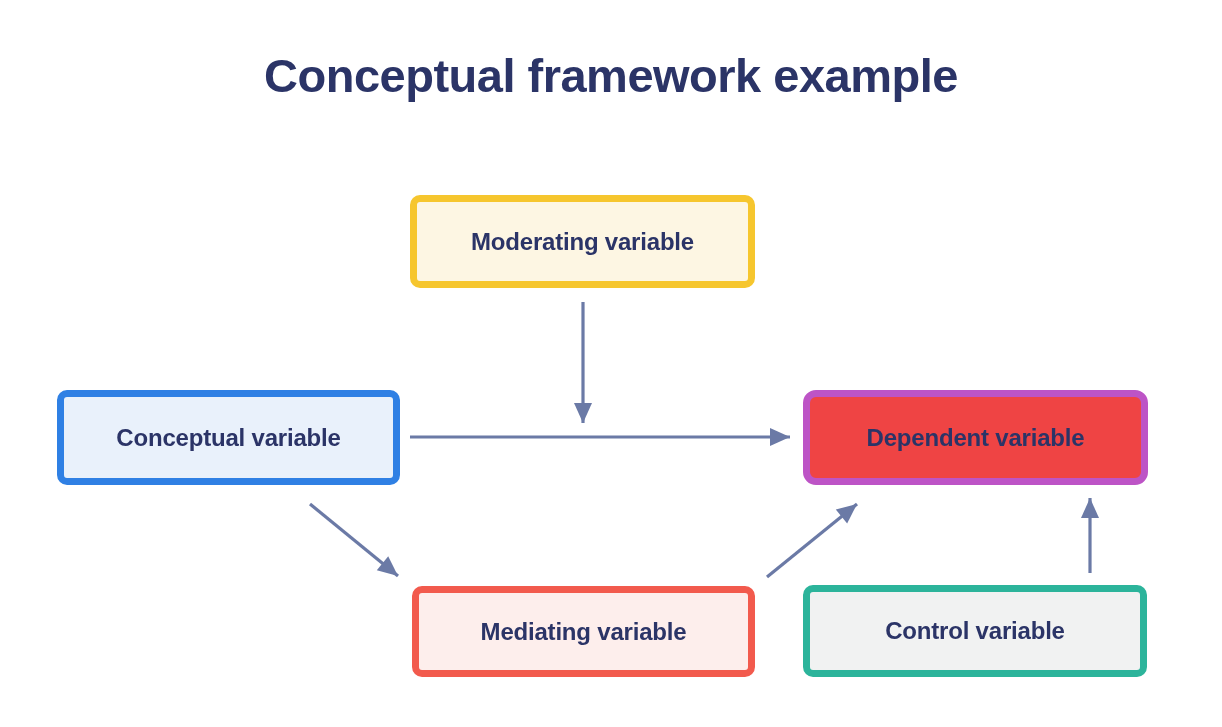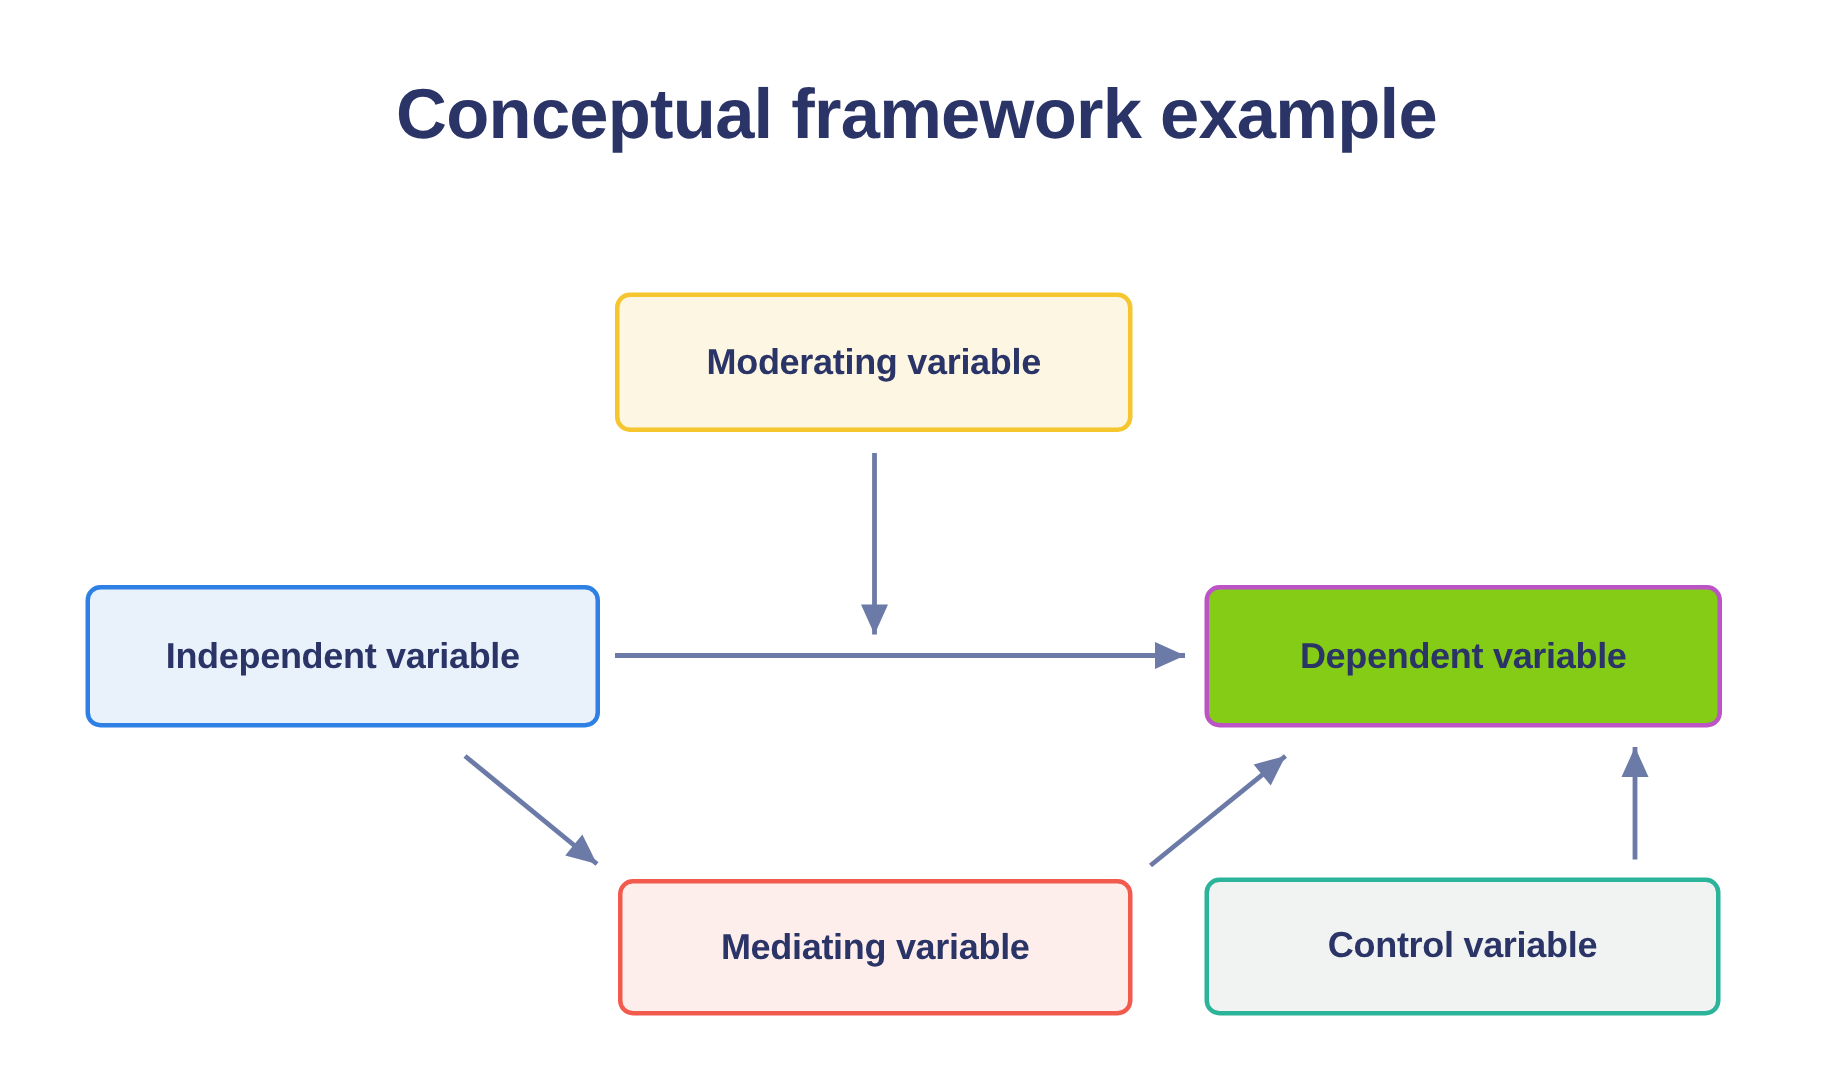--- a/index.html
+++ b/index.html
@@ -31,21 +31,21 @@
     position: absolute;
     left: 0;
     top: 0;
     width: 1222px;
     height: 727px;
     pointer-events: none;
   }
   .node {
     position: absolute;
     box-sizing: border-box;
-    border: 3px solid #14532d;
+    border: 7px solid #14532d;
     border-radius: 10px;
     background: #eee;
     display: flex;
     align-items: center;
     justify-content: center;
     text-align: center;
   }
   .node .label {
     font-size: 24px;
     font-weight: 700;
@@ -76,24 +76,24 @@
     <line class="arrow-line" x1="310" y1="484" x2="398" y2="556" stroke-width="3.2" marker-end="url(#arrowhead)" stroke="#6b7aa6"></line>
     <line class="arrow-line" x1="767" y1="557" x2="857" y2="484" stroke-width="3.2" marker-end="url(#arrowhead)" stroke="#6b7aa6"></line>
     <line class="arrow-line" x1="1090" y1="553" x2="1090" y2="478" stroke-width="3.2" marker-end="url(#arrowhead)" stroke="#6b7aa6"></line>
   </svg>
 
   <div class="node node-moderating" style="background: rgb(253, 246, 227); border-color: rgb(246, 198, 46);">
     <span class="label" style="color: rgb(43, 52, 103);">Moderating variable</span>
   </div>
 
   <div class="node node-independent" style="background: rgb(233, 241, 251); border-color: rgb(47, 128, 228);">
-    <span class="label" style="color: rgb(43, 52, 103);">Independent variable</span>
+    <span class="label" style="color: rgb(43, 52, 103);">Conceptual variable</span>
   </div>
 
-  <div class="node node-dependent" style="background: #84cc16; border-color: rgb(189, 84, 198);">
+  <div class="node node-dependent" style="background: #ef4444; border-color: rgb(189, 84, 198); border-radius: 13px;">
     <span class="label" style="color: rgb(43, 52, 103);">Dependent variable</span>
   </div>
 
   <div class="node node-mediating" style="background: rgb(253, 238, 236); border-color: rgb(242, 90, 77);">
     <span class="label" style="color: rgb(43, 52, 103);">Mediating variable</span>
   </div>
 
   <div class="node node-control" style="background: rgb(241, 242, 242); border-color: rgb(44, 180, 155);">
     <span class="label" style="color: rgb(43, 52, 103);">Control variable</span>
   </div>

